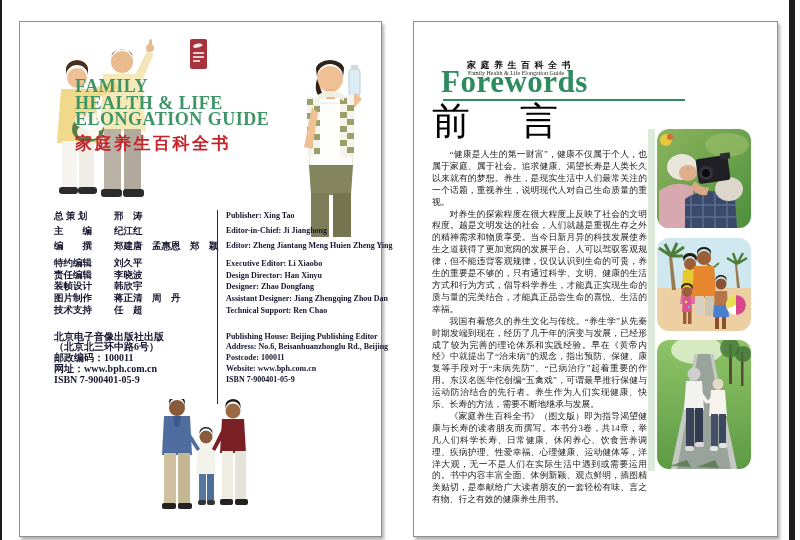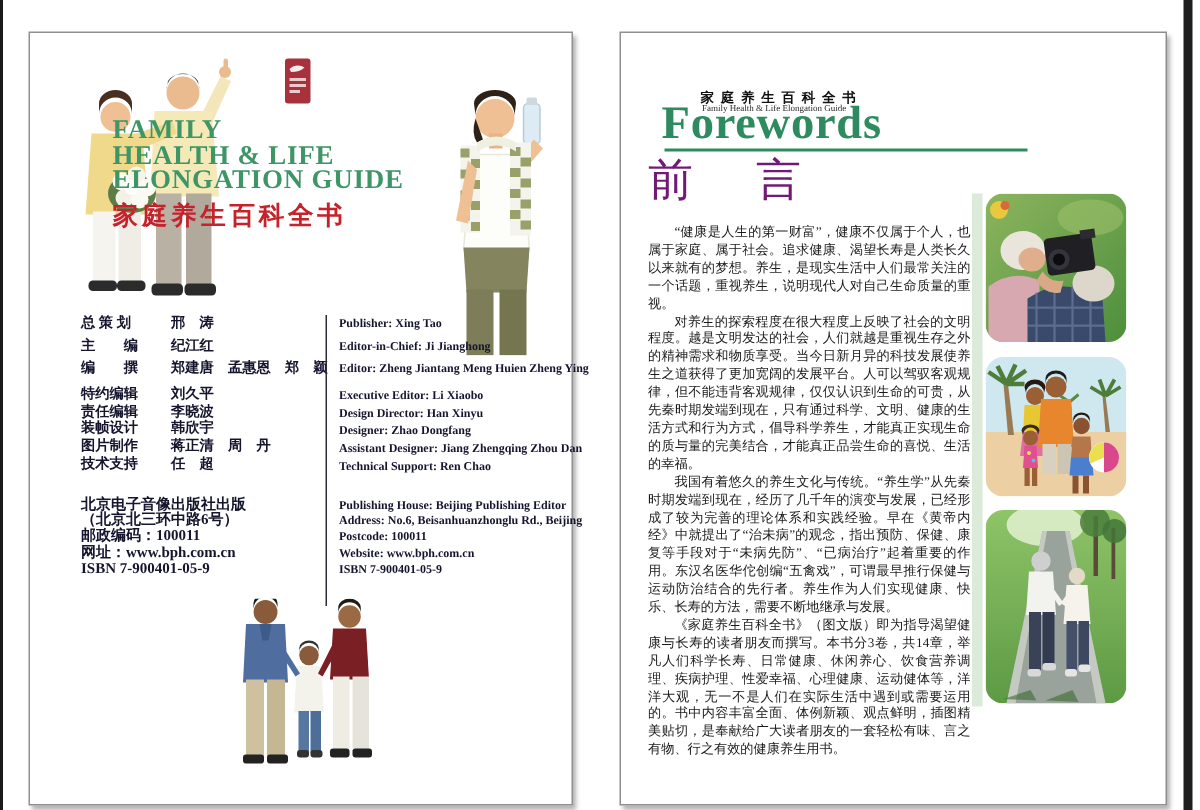--- a/index.html
+++ b/index.html
@@ -49,22 +49,22 @@
   .pub-en .pline { font-size:8px; line-height:10.8px; font-weight:700; white-space:nowrap; }
 
   
   .hdr-cn { position:absolute; left:53px; top:37px; font-size:9px; font-weight:700;
     letter-spacing:4.5px; color:#101010; white-space:nowrap; }
   .hdr-en { position:absolute; left:54px; top:48px; font-size:6px; color:#2a2a2a; white-space:nowrap; }
   .fw-title { position:absolute; left:27px; top:44px; font-size:31px; line-height:32px;
     font-weight:700; color:#2e8b5f; letter-spacing:.5px; }
   .hdr-rule { position:absolute; left:29px; top:77px; width:242px; height:2px; background:#2e8b5f; }
 
-  .sec-cn { position:absolute; left:18px; top:83px; font-size:30px; line-height:32px;
-    font-weight:400; letter-spacing:6px; color:#701a75; }
+  .sec-cn { position:absolute; left:18px; top:83px; font-size:38px; line-height:32px;
+    font-weight:400; letter-spacing:6px; color:#000000; }
 
   .fbody { position:absolute; left:18px; top:127px; width:215px; color:#1a1a1a; }
   .fbody p { font-size:8.8px; line-height:11.9px; text-align:justify; text-indent:2em; }
 
   .green-bar { position:absolute; left:234px; top:107px; width:7px; height:342px; background:#dcead9; }
 
   .rphoto { position:absolute; left:243px; width:94px; border-radius:12px; overflow:hidden; }
   .rp1 { top:107px; height:99px; }
   .rp2 { top:216px; height:93px; }
   .rp3 { top:318px; height:129px; }
@@ -277,21 +277,21 @@
     <div class="hdr-cn">家庭养生百科全书</div>
     <div class="hdr-en">Family Health &amp; Life Elongation Guide</div>
     <div class="fw-title">Forewords</div>
     <div class="hdr-rule"></div>
 
     <h1 class="sec-cn">前　言</h1>
 
     <div class="fbody">
 
     <p>“健康是人生的第一财富”，健康不仅属于个人，也属于家庭、属于社会。追求健康、渴望长寿是人类长久以来就有的梦想。养生，是现实生活中人们最常关注的一个话题，重视养生，说明现代人对自己生命质量的重视。</p>
-        <p>对养生的探索程度在很大程度上反映了社会的文明程度。越是文明发达的社会，人们就越是重视生存之外的精神需求和物质享受。当今日新月异的科技发展使养生之道获得了更加宽阔的发展平台。人可以驾驭客观规律，但不能违背客观规律，仅仅认识到生命的可贵，从先秦时期发端到现在，只有通过科学、文明、健康的生活方式和行为方式，倡导科学养生，才能真正实现生命的质与量的完美结合，才能真正品尝生命的喜悦、生活的幸福。</p>
+        <p>对养生的探索程度在很大程度上反映了社会的文明程度。越是文明发达的社会，人们就越是重视生存之外的精神需求和物质享受。当今日新月异的科技发展使养生之道获得了更加宽阔的发展平台。人可以驾驭客观规律，但不能违背客观规律，仅仅认识到生命的可贵，养生的重要是不够的，只有通过科学、文明、健康的生活方式和行为方式，倡导科学养生，才能真正实现生命的质与量的完美结合，才能真正品尝生命的喜悦、生活的幸福。</p>
         <p>我国有着悠久的养生文化与传统。“养生学”从先秦时期发端到现在，经历了几千年的演变与发展，已经形成了较为完善的理论体系和实践经验。早在《黄帝内经》中就提出了“治未病”的观念，指出预防、保健、康复等手段对于“未病先防”、“已病治疗”起着重要的作用。东汉名医华佗创编“五禽戏”，可谓最早推行保健与运动防治结合的先行者。养生作为人们实现健康、快乐、长寿的方法，需要不断地继承与发展。</p>
         <p>《家庭养生百科全书》（图文版）即为指导渴望健康与长寿的读者朋友而撰写。本书分3卷，共14章，举凡人们科学长寿、日常健康、休闲养心、饮食营养调理、疾病护理、性爱幸福、心理健康、运动健体等，洋洋大观，无一不是人们在实际生活中遇到或需要运用的。书中内容丰富全面、体例新颖、观点鲜明，插图精美贴切，是奉献给广大读者朋友的一套轻松有味、言之有物、行之有效的健康养生用书。</p>
       </div>
 
     <div class="green-bar"></div>
 
     <div class="rphoto rp1">
       <svg viewBox="0 0 94 99">
         <defs>
           <linearGradient id="g1" x1="0" y1="0" x2="1" y2="1">

